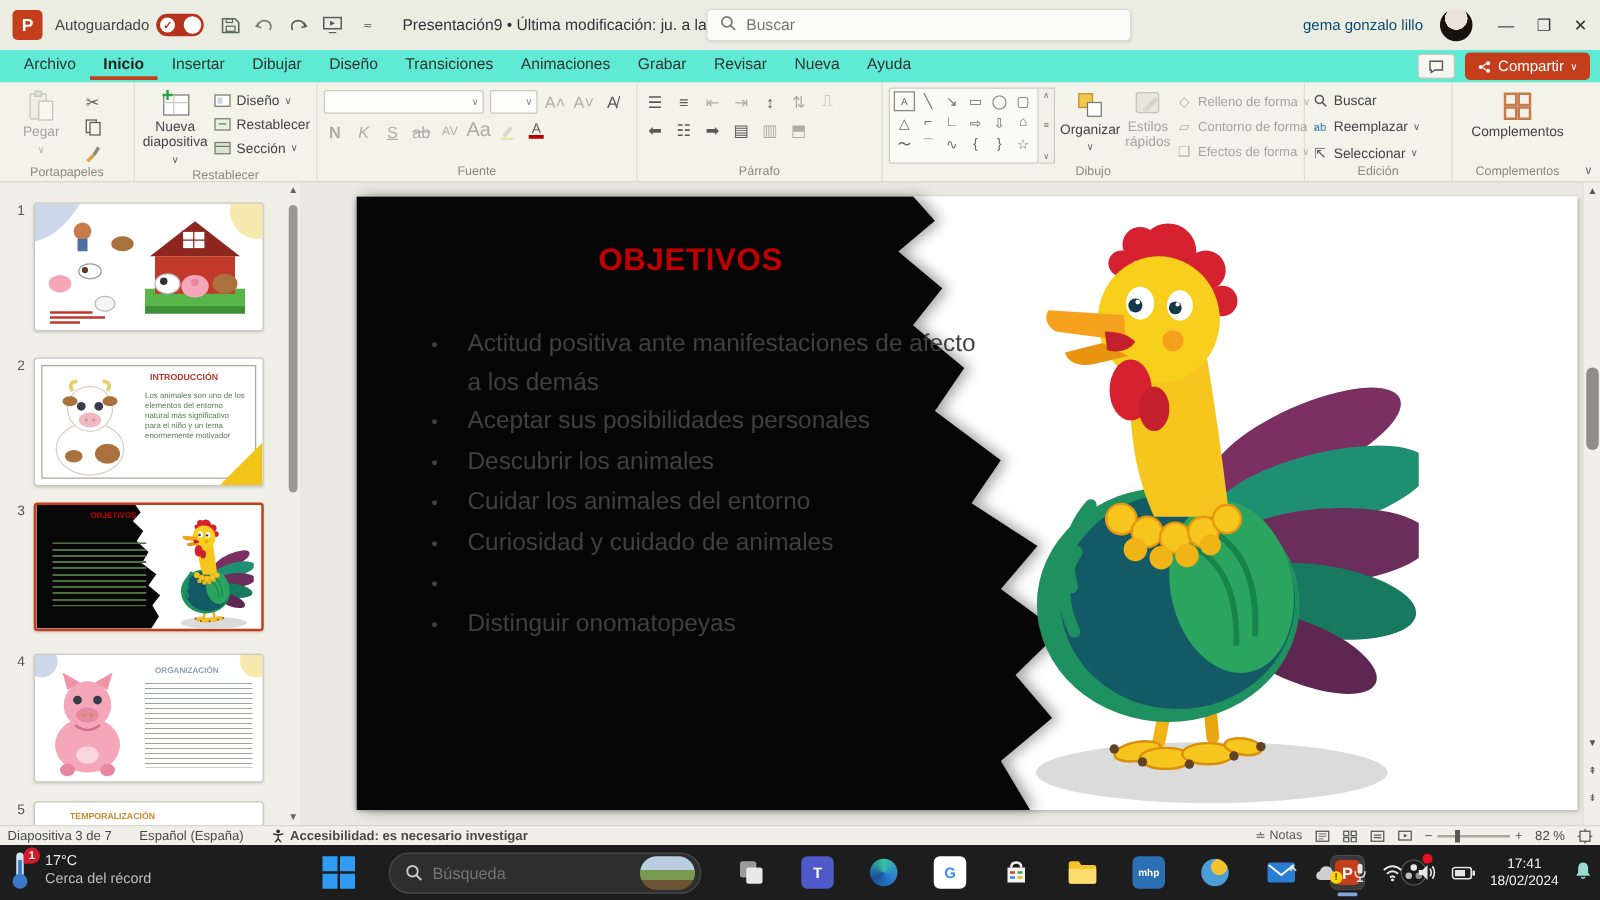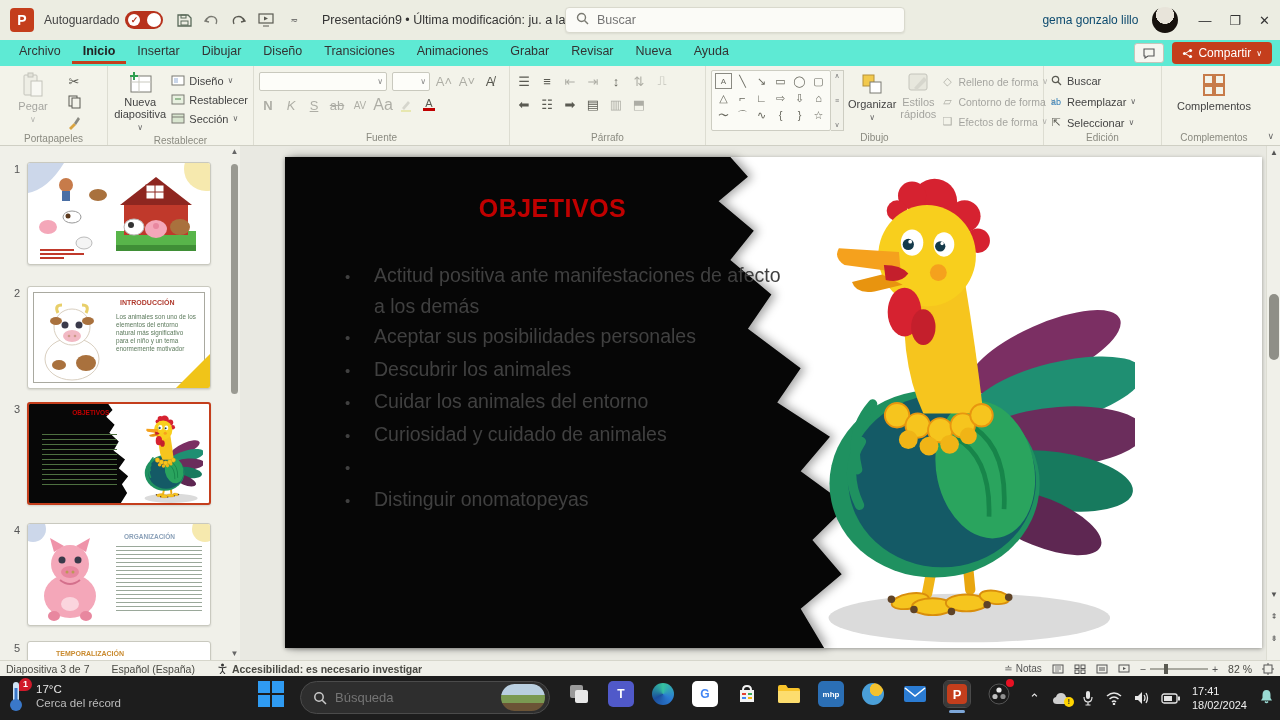--- a/index.html
+++ b/index.html
@@ -102,34 +102,34 @@
   .ztrack{width:58px;height:2px;background:#a9a9a0;position:relative}
   .zhandle{position:absolute;left:14px;top:-4px;width:4px;height:10px;background:#5a5a52}
 
   
   .taskbar{height:44px;background:#1d1d1d;position:relative;color:#ddd}
   .weather{position:absolute;left:8px;top:4px;display:flex;align-items:center;gap:6px}
   .thermo{position:relative;width:22px;height:32px}
   .wbadge{position:absolute;right:-2px;top:-2px;background:#d11a2a;color:#fff;border-radius:50% 50% 50% 0;width:13px;height:13px;font-size:9px;text-align:center;line-height:13px;font-weight:bold}
   .wtxt{font-size:11.5px;line-height:14px;color:#e8e8e8}
   .wtxt .sub{color:#bdbdbd}
-  .tb-center{position:absolute;left:258px;top:5px;display:flex;align-items:flex-start;gap:16px;height:34px}
+  .tb-center{position:absolute;left:258px;top:5px;display:flex;align-items:center;gap:27px;height:34px}
   .start{width:26px;height:26px;display:grid;grid-template-columns:12px 12px;grid-auto-rows:12px;gap:2px}
   .start i{background:#2f9bf2}
   .tb-pill{width:250px;height:33px;background:#2e2e2e;border:1px solid #4b4b4b;border-radius:17px;display:flex;align-items:center;gap:8px;padding:0 4px 0 12px;color:#c9c9c9}
   .tb-pill input{background:transparent;border:none;outline:none;color:#c9c9c9;font-size:13px;width:150px;font-family:"Liberation Sans",sans-serif}
   .pill-img{margin-left:auto;width:44px;height:27px;border-radius:14px;background:linear-gradient(180deg,#b9cfe0 0 40%,#7a9a52 40% 70%,#6b5436 70%);overflow:hidden}
   .tico{width:26px;height:26px;border-radius:5px;display:flex;align-items:center;justify-content:center;font-weight:bold;position:relative}
   .tico svg{display:block}
   .ppt-active{background:#3a3a3a;outline:1px solid #4a4a4a}
   .runbar{position:absolute;left:5px;bottom:-6px;width:16px;height:3px;border-radius:2px;background:#7da7d9}
   .obsdot{position:absolute;right:-2px;top:-2px;width:8px;height:8px;border-radius:50%;background:#e81123}
   .tray{position:absolute;right:6px;top:0;height:44px;display:flex;align-items:center;gap:12px}
   .tray .tr-ico{color:#e6e6e6;font-size:13px;display:flex;align-items:center}
-  .clock{text-align:left;font-size:11px;line-height:14px;color:#efefef}
+  .clock{text-align:center;font-size:11px;line-height:14px;color:#efefef}
   .bell{color:#9adbd4;font-size:14px}
   .badge-y{position:absolute;right:-4px;bottom:-2px;width:10px;height:10px;border-radius:50%;background:#ffd400;color:#333;font-size:8px;line-height:10px;text-align:center;font-weight:bold}
 </style>
 </head>
 <body>
 
 <svg width="0" height="0" style="position:absolute" aria-hidden="true">
   <defs>
     <g id="rooster">
       <ellipse cx="155" cy="488" rx="150" ry="26" fill="#dbdbdb"></ellipse>

